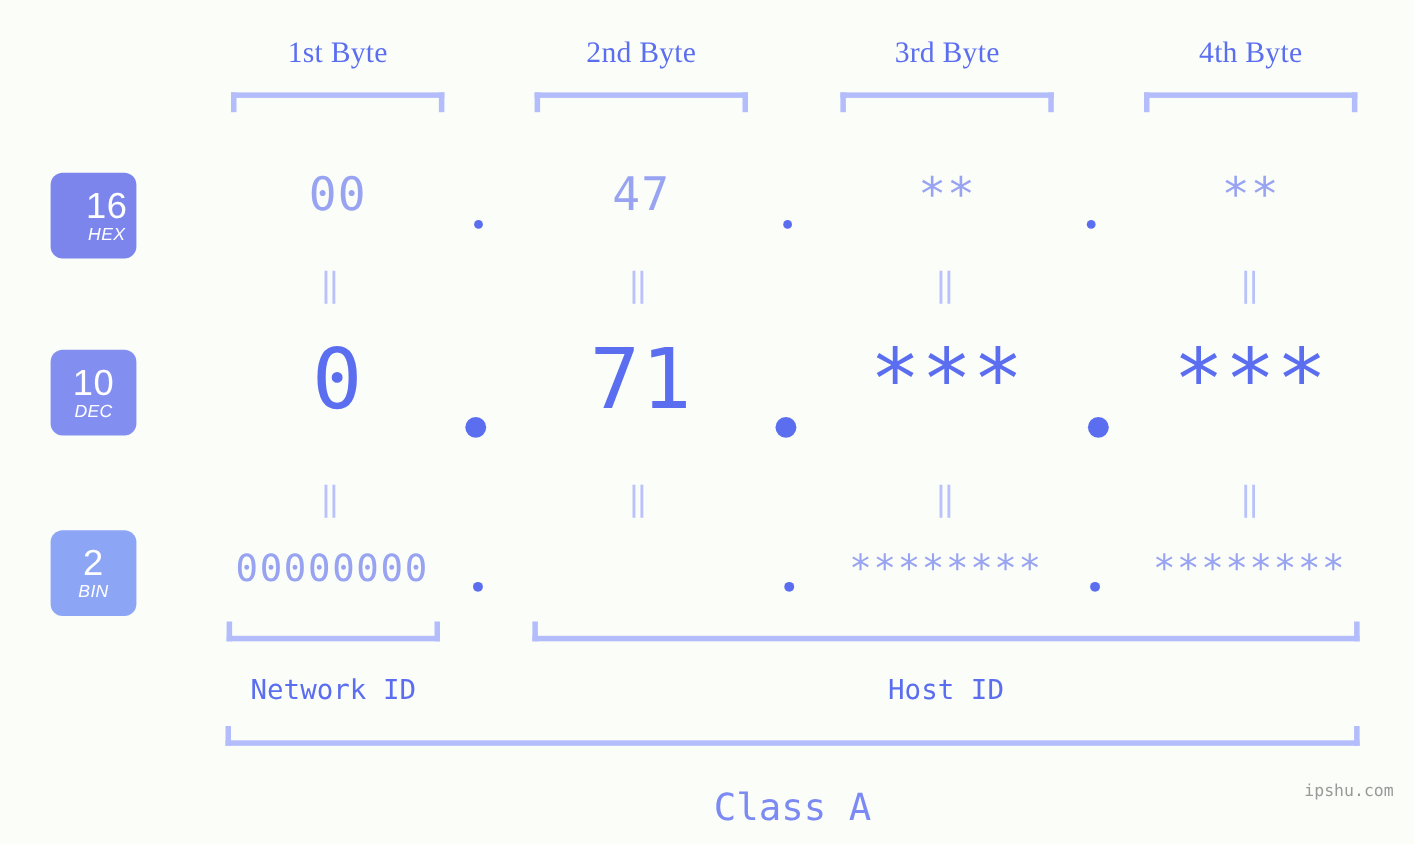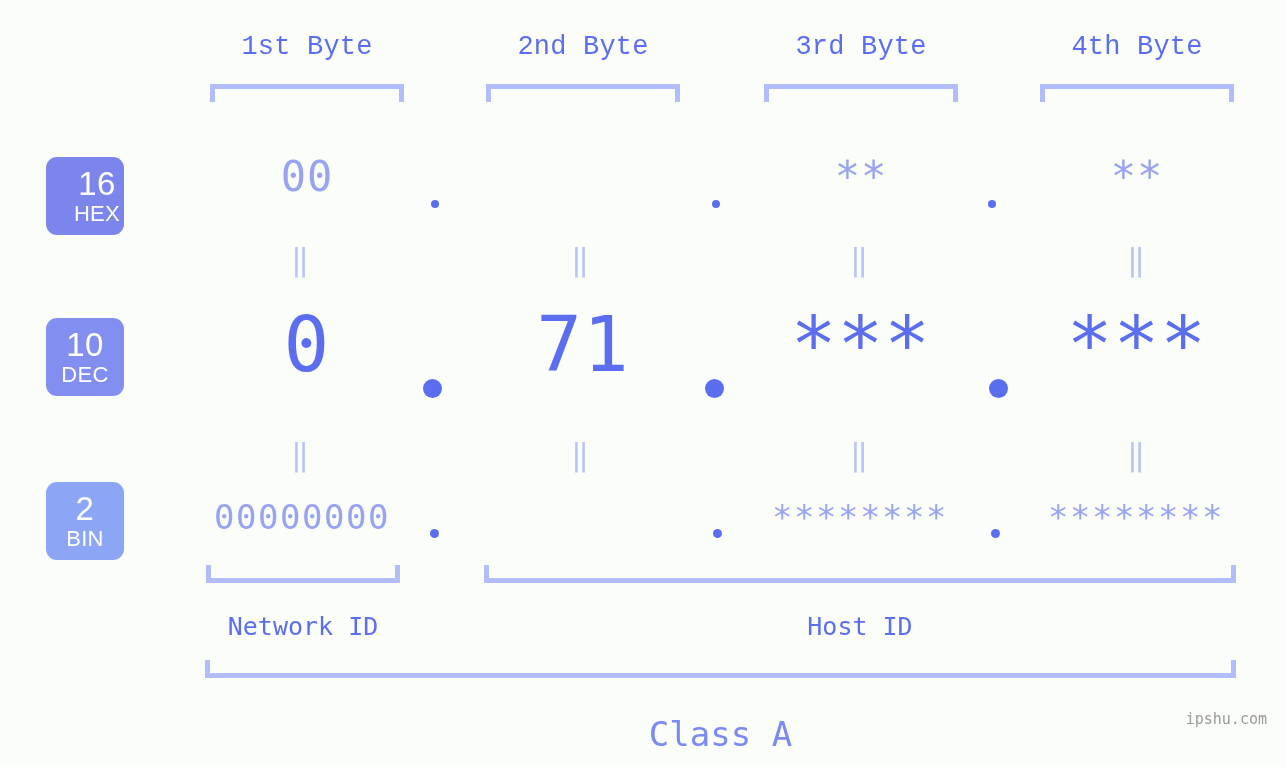--- a/index.html
+++ b/index.html
@@ -8,42 +8,42 @@
     background:#fbfdf8;
     font-family:"Liberation Sans", sans-serif;
     overflow:hidden;
   }
   #root { position:relative; width:1285px; height:767px; }
 
   
   .byte-label {
     position:absolute; top:32px;
     font-size:27px; color:#5b6ef0;
-    font-family:Liberation Mono, monospace;
+    font-family:Liberation Serif, serif;
     text-align:center; letter-spacing:0.2px;
     white-space:nowrap;
   }
   .top-bracket {
     position:absolute; top:84px; height:18px;
     border-top:5px solid #b3bdfb;
     border-left:5px solid #b3bdfb;
     border-right:5px solid #b3bdfb;
   }
 
   
   .badge {
     position:absolute; left:46px; width:78px; height:78px;
     border-radius:11px;
     display:flex; flex-direction:column;
     align-items:center; justify-content:center;
     color:#ffffff;
     line-height:1;
   }
   .badge .num { font-size:33px; font-weight:400; letter-spacing:0.5px; }
-  .badge .sub { font-size:22px; font-weight:400; margin-top:3px; letter-spacing:0.3px; }
+  .badge .sub { font-size:16px; font-weight:400; margin-top:3px; letter-spacing:0.3px;font-style:italic; }
 
   
   .row { position:absolute; left:0; width:1285px; }
 
   .cell {
     position:absolute;
     text-align:center;
     white-space:nowrap;
     font-family:"DejaVu Sans Mono", monospace;
   }
@@ -122,20 +122,21 @@
       <span class="sub">DEC</span>
     </div>
     <div class="badge" id="badge-bin" style="top: 482px; background: rgb(140, 165, 245);">
       <span class="num">2</span>
       <span class="sub">BIN</span>
     </div>
   </div>
 
   <div class="row row-hex" style="top:152px;height:70px;">
     <div class="cell" style="left:210px;top:0px;width:194px;">00</div>
+    <div class="cell" style="left:486px;top:0px;width:194px;">47</div>
     <div class="cell" style="left:764px;top:0px;width:194px;">**</div>
     <div class="cell" style="left:1040px;top:0px;width:194px;">**</div>
 
     <div class="dot dot-sm" style="left: 431px; top: 48px; background: rgb(91, 110, 240);"></div>
     <div class="dot dot-sm" style="left: 712px; top: 48px; background: rgb(91, 110, 240);"></div>
     <div class="dot dot-sm" style="left: 988px; top: 48px; background: rgb(91, 110, 240);"></div>
   </div>
 
   <div>
     <div class="par" style="left: 291px; top: 245px; color: rgb(185, 194, 251);">‖</div>

